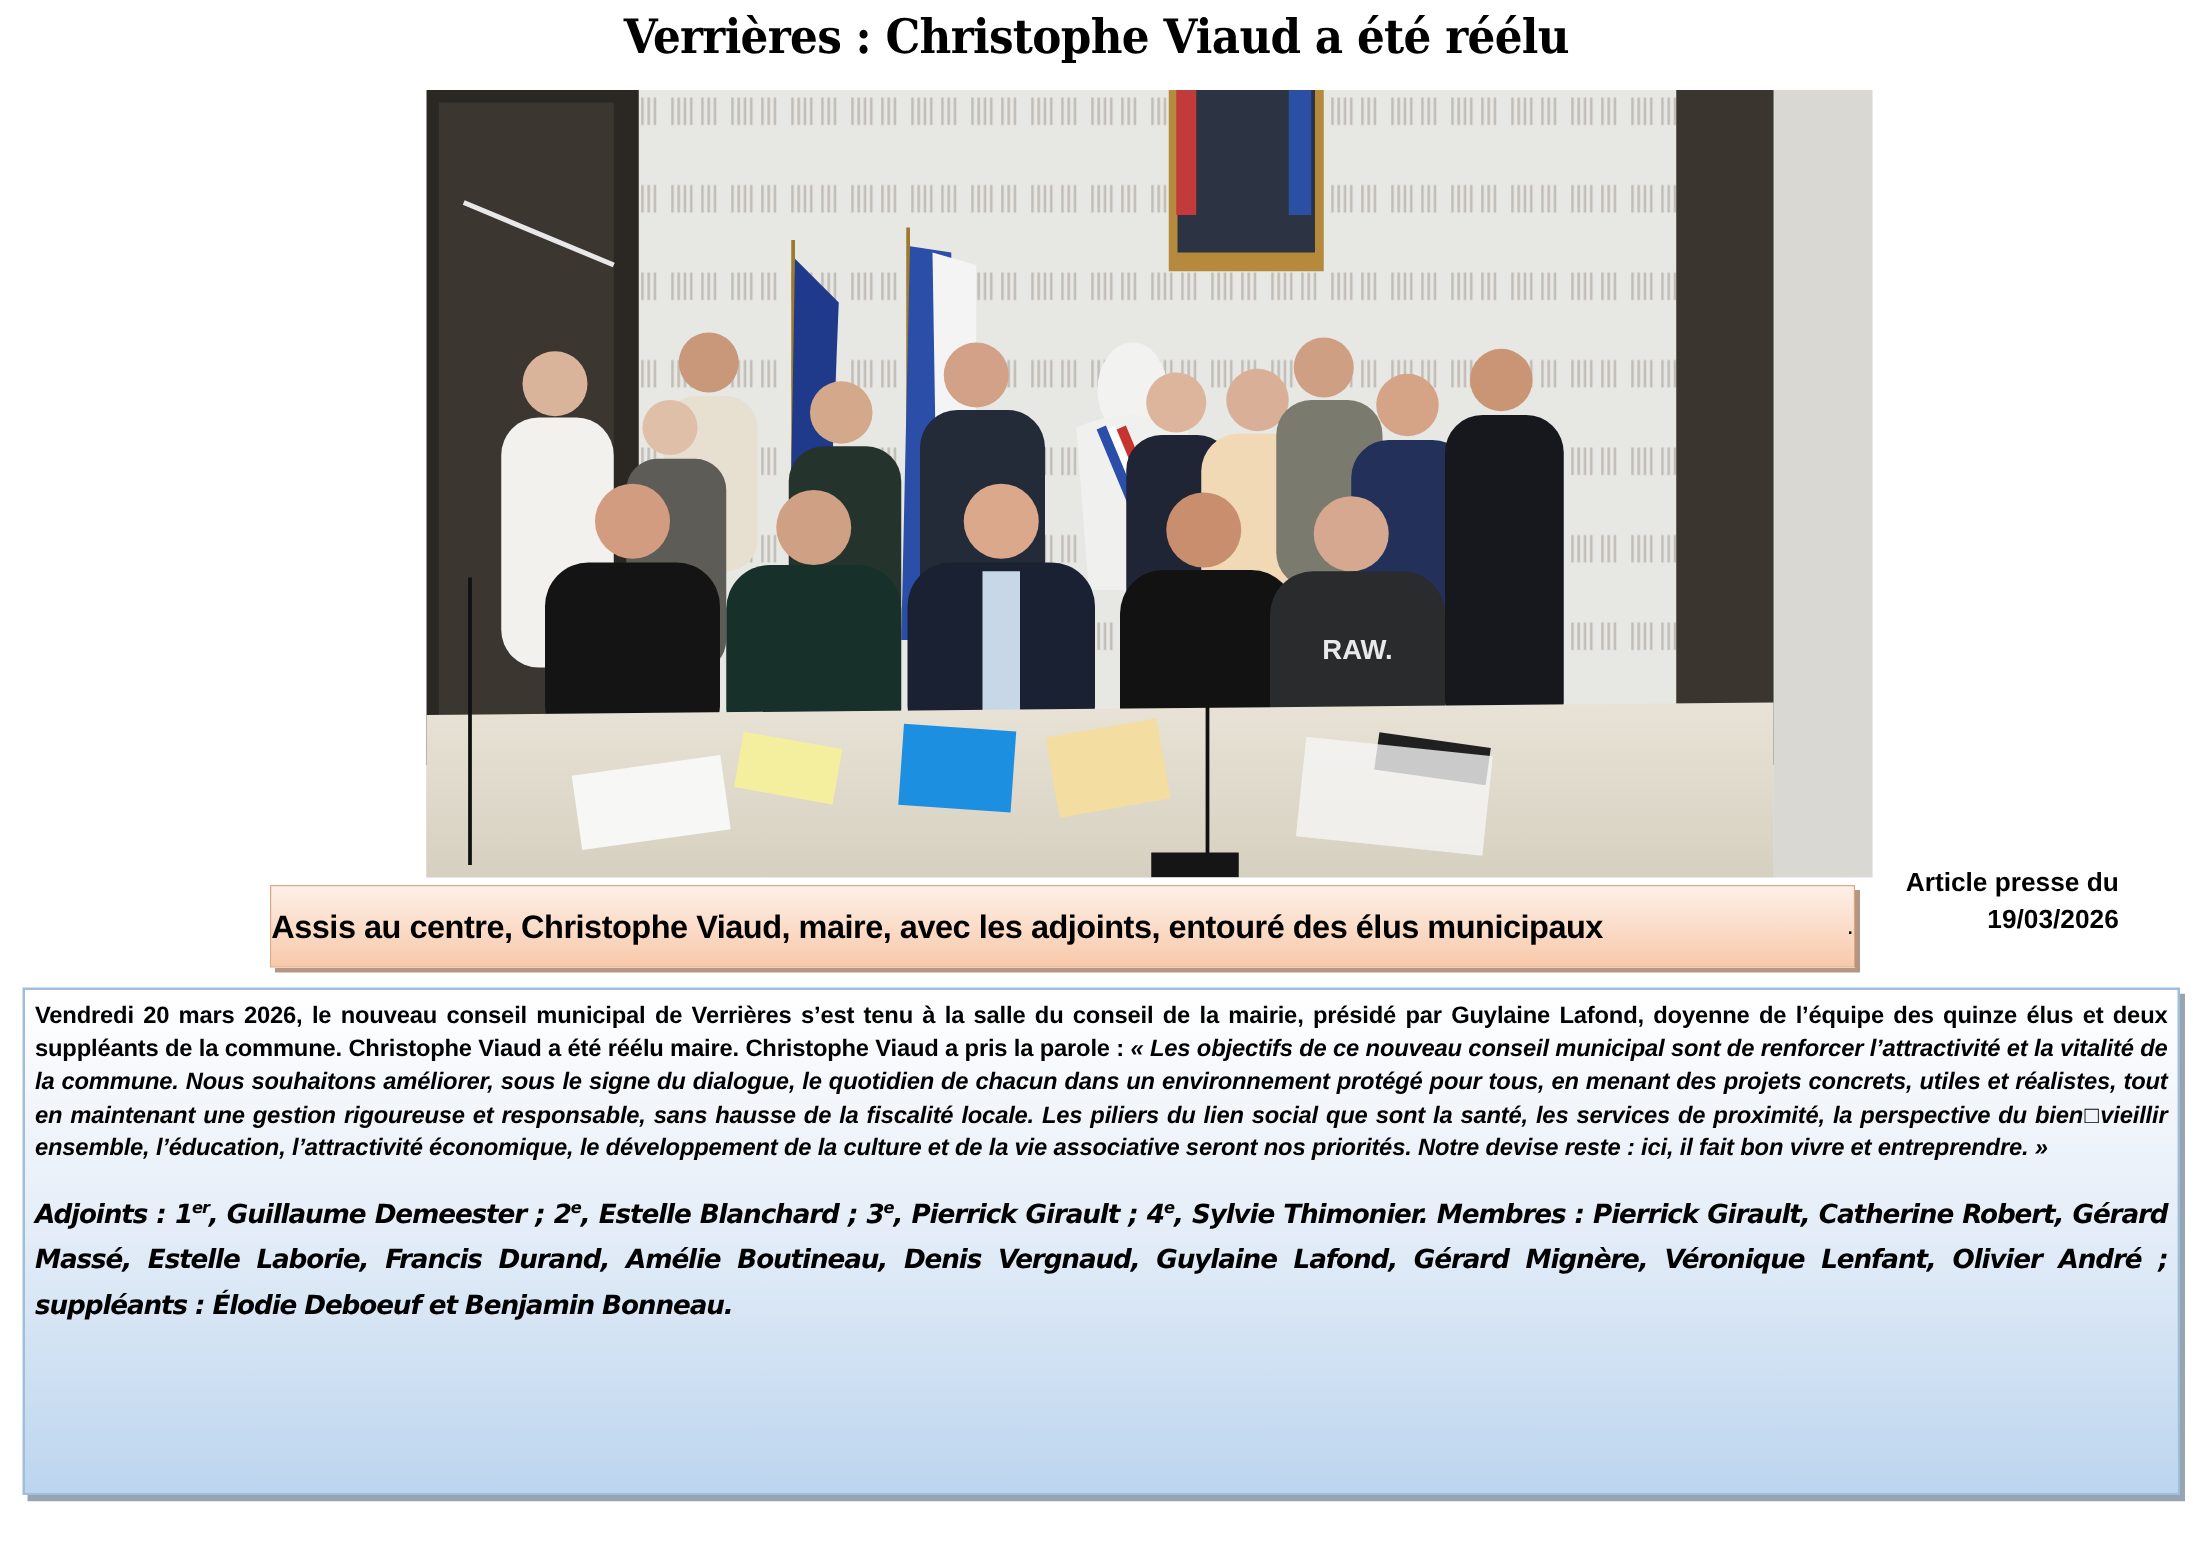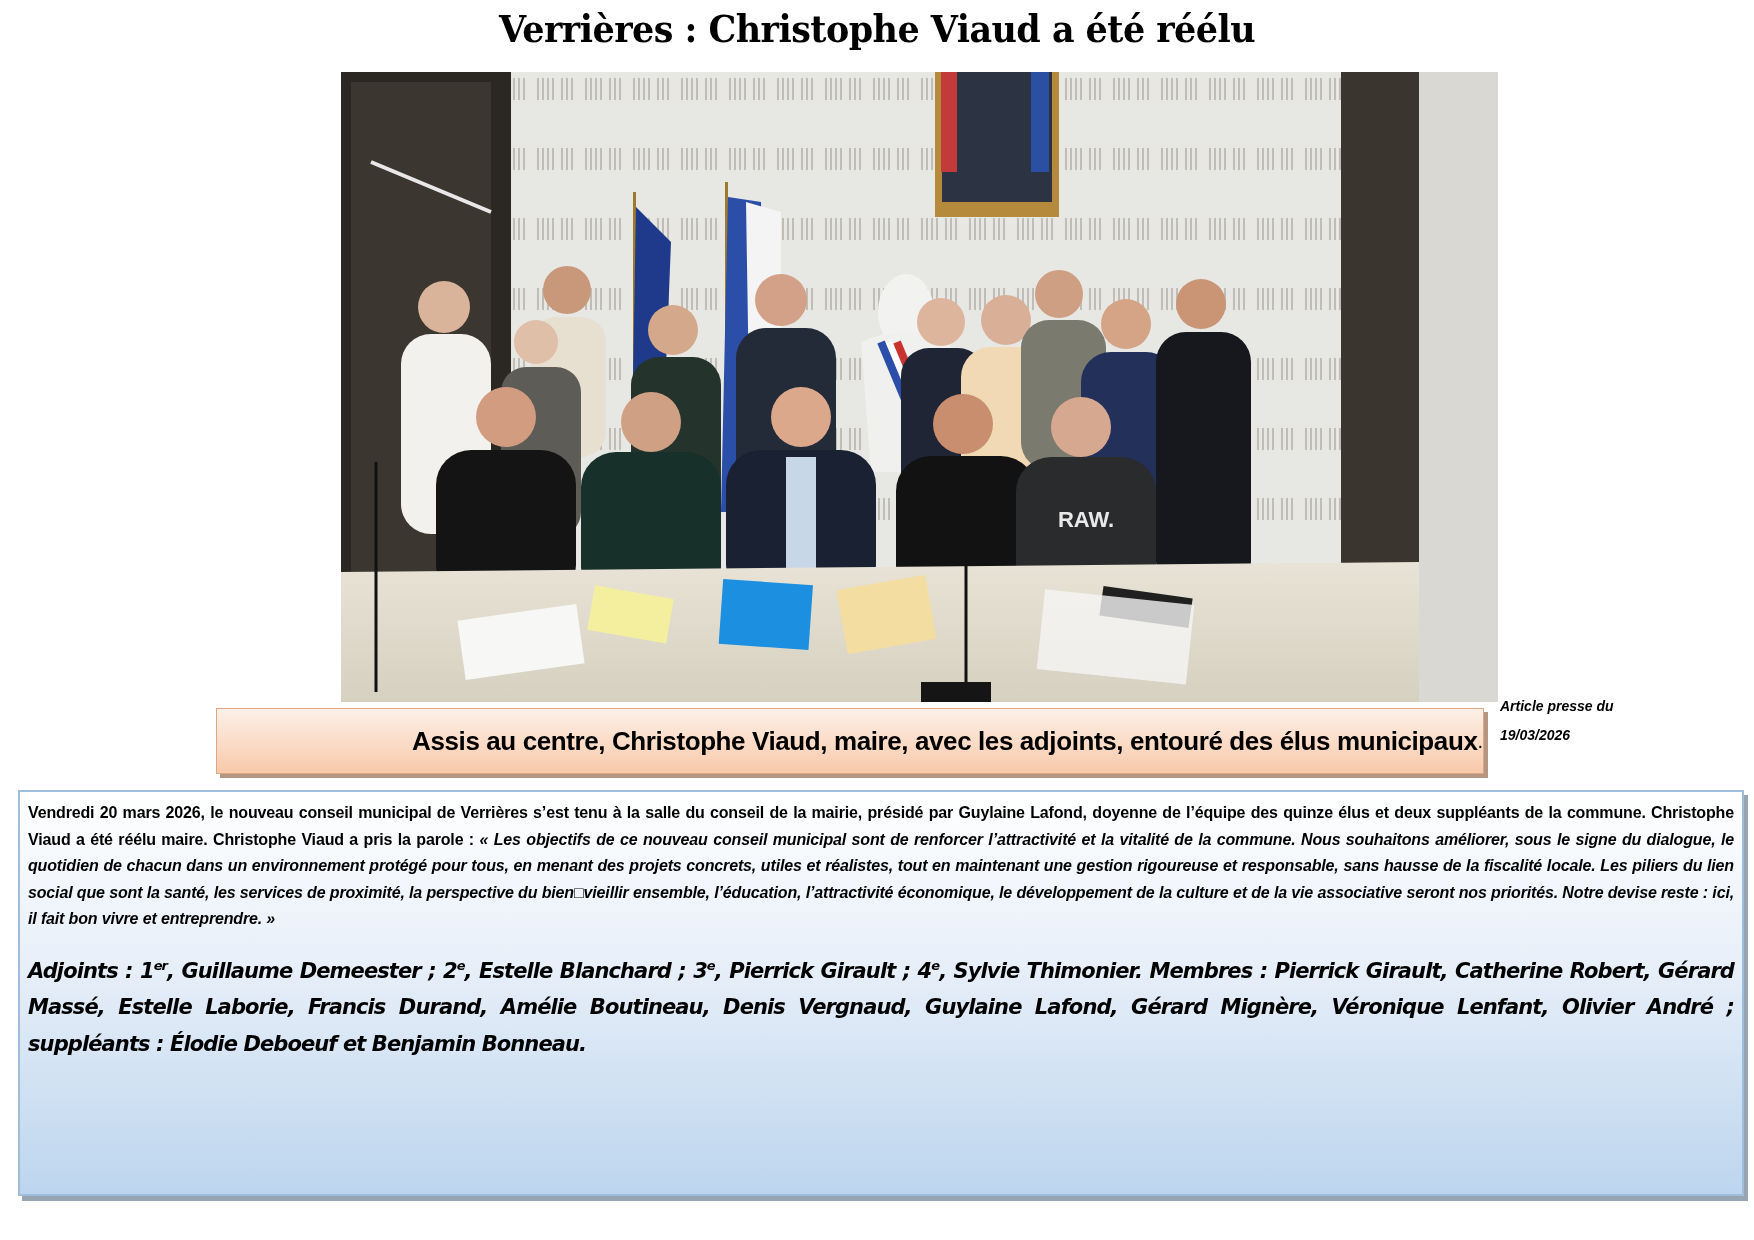--- a/index.html
+++ b/index.html
@@ -1,25 +1,25 @@
 <!DOCTYPE html>
 <html><head>
 <meta charset="utf-8">
 <style>
   html, body { margin:0; padding:0; background:#ffffff; }
   body { width:1754px; height:1240px; position:relative; overflow:hidden; font-family:"Liberation Sans", sans-serif; color:#000; }
   .title { position:absolute; left:0; width:1754px; top:6px; text-align:center; font-family:"DejaVu Serif", serif; font-weight:bold; font-size:38px; letter-spacing:-0.6px; transform:scaleX(0.92); transform-origin:center; }
   .photo { position:absolute; left:341px; top:72px; width:1157px; height:630px; overflow:hidden; background:#d9d8d3; }
   .photo svg { display:block; }
-  .caption { position:absolute; left:216px; top:708px; width:1268px; height:66px; box-sizing:border-box; border:1.5px solid #e0a882; background:linear-gradient(#fdf0e8, #f8c9aa); box-shadow:4px 4px 0 #b59682; display:flex; align-items:center; justify-content:flex-end; }
+  .caption { position:absolute; left:216px; top:708px; width:1268px; height:66px; box-sizing:border-box; border:1.5px solid #e0a882; background:linear-gradient(#fdf0e8, #f8c9aa); box-shadow:4px 4px 0 #b59682; display:flex; align-items:center; justify-content:space-between; }
   .caption span.main { font-family:"Liberation Sans", sans-serif; font-weight:bold; font-size:26px; letter-spacing:-0.4px; }
   .caption span.dot { font-size:20px; font-weight:normal; }
-  .sidenote { position:absolute; left:1500px; width:195px; top:692px; text-align:left; font-style:italic; font-weight:bold; font-size:14px; line-height:29px; }
+  .sidenote { position:absolute; left:1500px; width:195px; top:692px; text-align:right; font-weight:bold; font-size:21px; line-height:29px; }
   .article { position:absolute; left:18px; top:790px; width:1726px; height:406px; box-sizing:border-box; border:2px solid #9fbedb; background:linear-gradient(#ffffff 0%, #e6eef8 45%, #bcd5ee 100%); box-shadow:4px 5px 0 #97a5b3; padding:8px 8px 0 8px; }
-  .para1 { font-family:"Liberation Sans", sans-serif; font-weight:bold; font-size:16px; line-height:26.5px; text-align:justify; letter-spacing:-0.15px; }
+  .para1 { font-family:"Liberation Sans", sans-serif; font-weight:bold; font-size:19px; line-height:26.5px; text-align:justify; letter-spacing:-0.15px; }
   .para1 .quote { font-style:italic; }
   .para2 { margin-top:20px; font-family:"DejaVu Sans", sans-serif; font-style:italic; font-weight:bold; font-size:21px; line-height:36.5px; text-align:justify; letter-spacing:-0.9px; }
   .para2 sup { font-size:13px; line-height:0; }
 </style>
 </head>
 <body>
 
 <div class="title">Verrières : Christophe Viaud a été réélu</div>
 
 <div class="photo">

